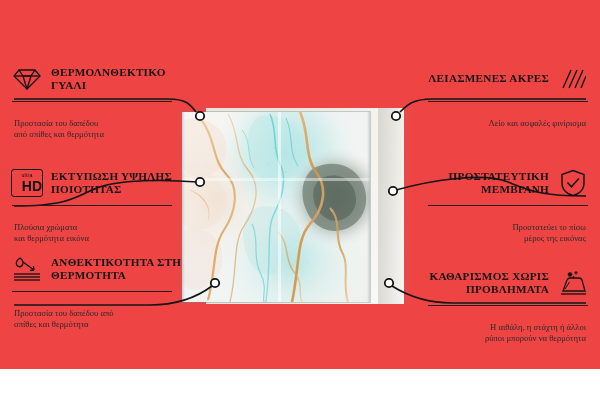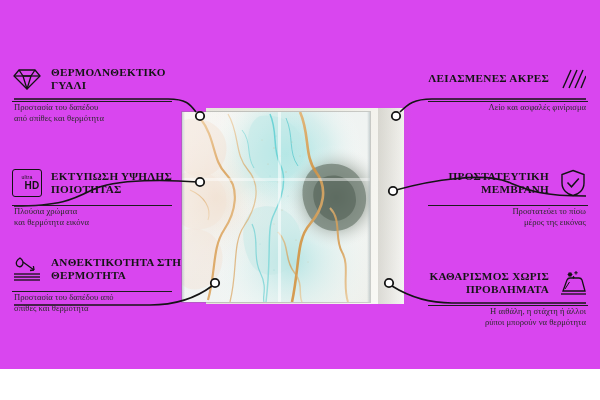--- a/index.html
+++ b/index.html
@@ -13,21 +13,21 @@
     font-family: "Liberation Serif", "DejaVu Serif", serif;
     overflow: hidden;
     position: relative;
   }
 
   #stage {
     position: absolute;
     left: 0; top: 0;
     width: 600px;
     height: 369px;
-    background: #d946ef;
+    background: #ef4444;
   }
 
   
   #product-area {
     position: absolute;
     left: 182px;
     top: 112px;
     width: 230px;
     height: 192px;
   }
@@ -131,21 +131,21 @@
 
   .feat-rule {
     height: 1px;
     background: #1d1d1d;
     margin-top: 5px;
     width: 160px;
   }
   .feature.right .feat-rule { margin-left: 20px; }
 
   .feat-desc {
-    margin-top: 0;
+    margin-top: 16px;
     font-family: "Liberation Serif", "DejaVu Serif", serif;
     font-size: 8.6px;
     line-height: 10.6px;
     color: #2a2a2a;
   }
   .feature.left .feat-desc { padding-left: 2px; }
   .feature.right .feat-desc { padding-right: 2px; }
 
   
   .hd-badge {
@@ -160,21 +160,21 @@
   }
   .hd-badge .hd-small {
     font-family: "Liberation Sans", sans-serif;
     font-size: 5.2px;
     letter-spacing: .2px;
     color: #121212;
     margin-bottom: .5px;
   }
   .hd-badge .hd-big {
     font-family: "Liberation Sans", sans-serif;
-    font-size: 10px;
+    font-size: 14px;
     font-weight: 700;
     letter-spacing: .2px;
     color: #121212;
     padding-left: 10px;
   }
 </style>
 </head>
 <body>
 
 <div id="stage">

